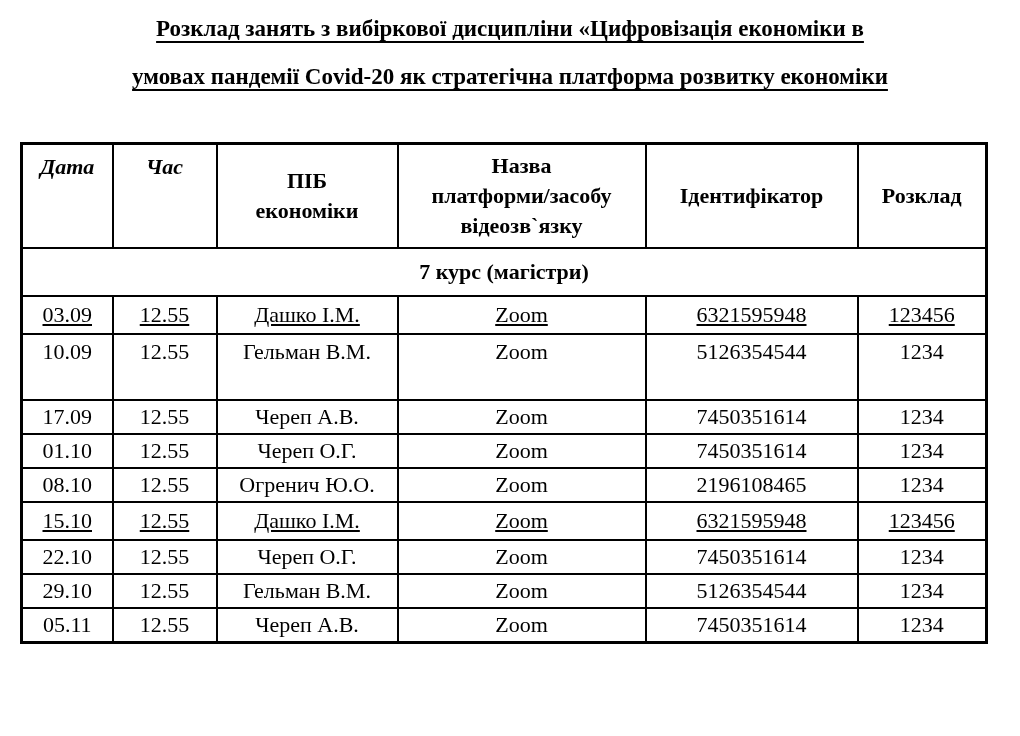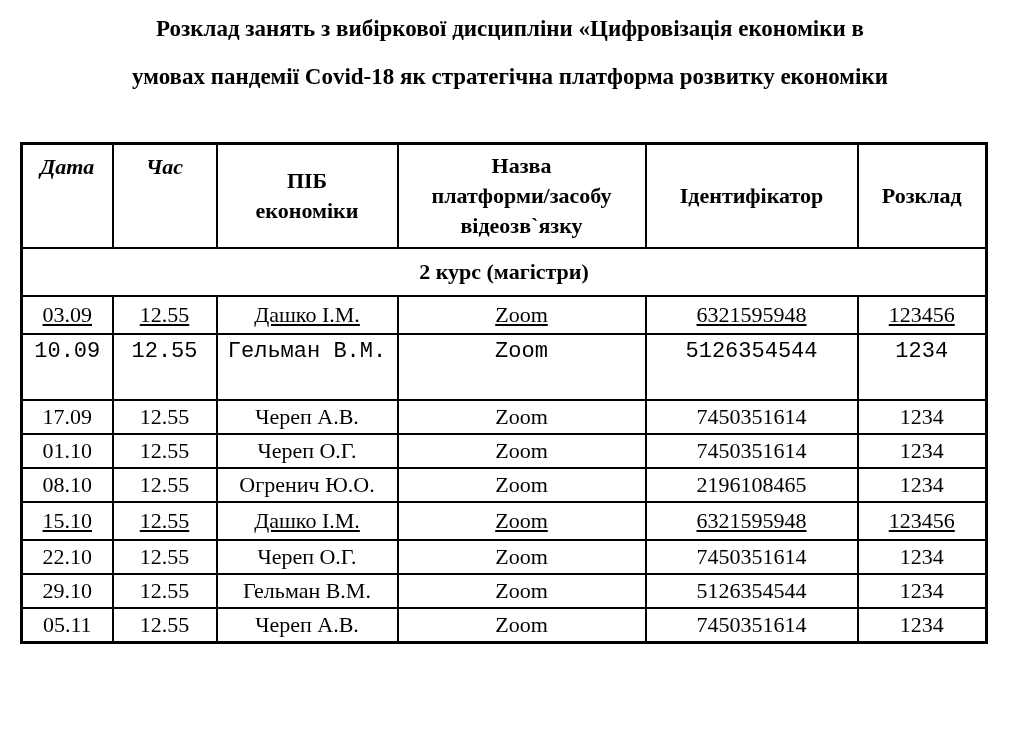--- a/index.html
+++ b/index.html
@@ -17,20 +17,21 @@
     overflow: hidden;
   }
   .title-block {
     padding-top: 5px;
     text-align: center;
     font-weight: bold;
     font-size: 23px;
   }
   .title-line {
     line-height: 48px;
+    text-decoration: underline;
     text-decoration-thickness: 2px;
     text-underline-offset: 5px;
     white-space: nowrap;
   }
   table.schedule {
     border-collapse: collapse;
     table-layout: fixed;
     margin: 41px 0 0 20px;
     width: 965px;
     border: 3px solid #000000;
@@ -62,37 +63,36 @@
   tr.data-row td {
     height: 32px;
     vertical-align: middle;
     line-height: 26px;
   }
   tr.data-row.first td { height: 36px; text-decoration: underline; }
   tr.data-row.tall td {
     height: 60px;
     vertical-align: top;
     padding-top: 4px;
-    font-family: Liberation Mono, monospace;
   }
   col.c-date     { width: 91px; }
   col.c-time     { width: 104px; }
   col.c-teacher  { width: 181px; }
   col.c-platform { width: 248px; }
   col.c-id       { width: 212px; }
   col.c-password { width: 129px; }
 </style>
 </head>
 <body>
 
 <div class="page">
 
   <div class="title-block">
     <div class="title-line">Розклад занять з вибіркової дисципліни «Цифровізація економіки в</div>
-    <div class="title-line">умовах пандемії Covid-18 як стратегічна платформа розвитку економіки</div>
+    <div class="title-line">умовах пандемії Covid-20 як стратегічна платформа розвитку економіки</div>
   </div>
 
   <table class="schedule">
     <colgroup>
       <col class="c-date">
         <col class="c-time">
         <col class="c-teacher">
       <col class="c-platform">
         <col class="c-id">
         <col class="c-password">
@@ -105,21 +105,21 @@
 економіки</th>
         <th>Назва
 платформи/засобу
 відеозв`язку</th>
         <th>Ідентифікатор</th>
         <th>Розклад</th>
       </tr>
     </thead>
     <tbody>
       <tr class="section-row">
-        <td colspan="6">2 курс (магістри)</td>
+        <td colspan="6">7 курс (магістри)</td>
       </tr>
 
       <tr class="data-row first">
         <td>03.09</td>
         <td>12.55</td>
         <td>Дашко І.М.</td>
         <td>Zoom</td>
         <td>6321595948</td>
         <td>123456</td>
       </tr>

